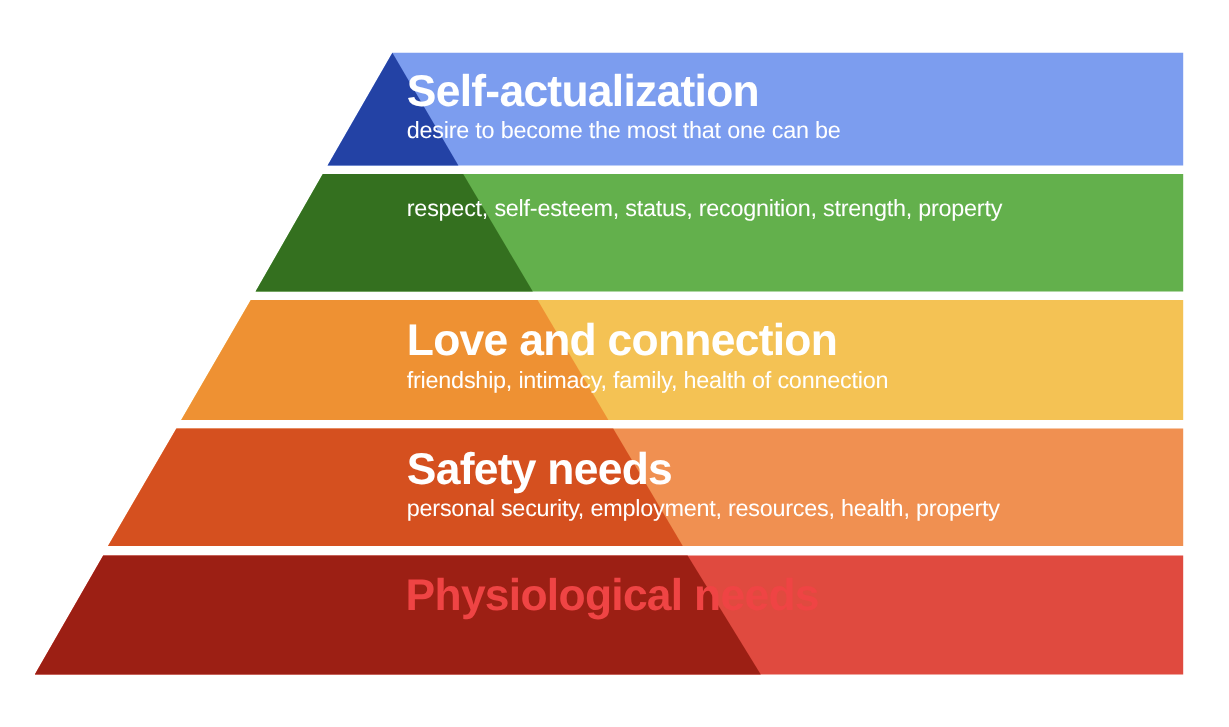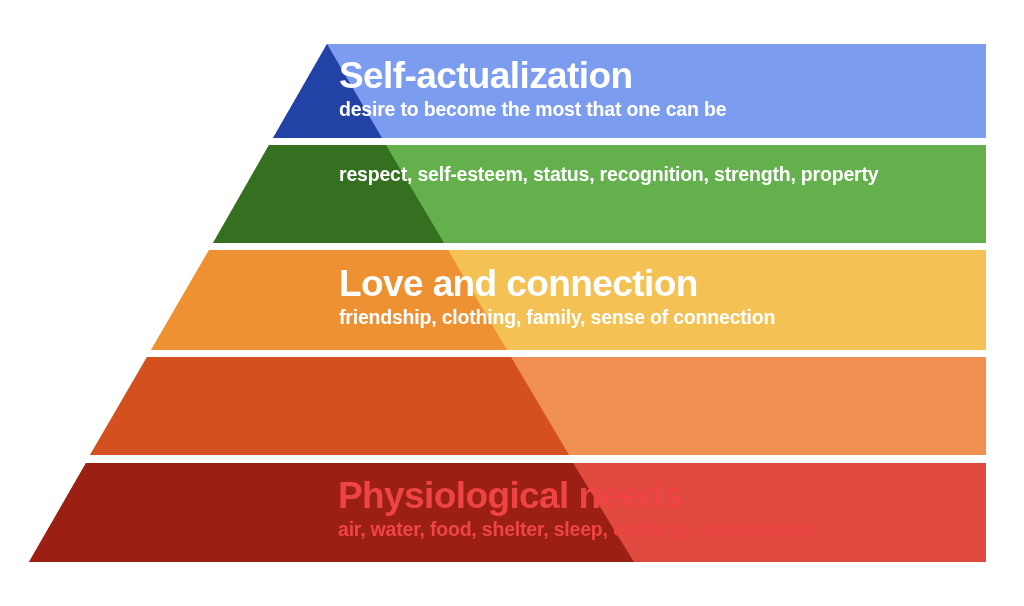--- a/index.html
+++ b/index.html
@@ -46,21 +46,21 @@
   .tier-title {
     display: block;
     font-weight: 700;
     font-size: 37px;
     letter-spacing: -0.6px;
     line-height: 1.04;
     white-space: nowrap;
   }
   .tier-desc {
     display: block;
-    font-weight: 700;
+    font-weight: 400;
     font-size: 19.5px;
     letter-spacing: -0.2px;
     line-height: 1.15;
     margin-top: 3px;
     white-space: nowrap;
   }
 </style>
 </head>
 <body>
 
@@ -101,24 +101,27 @@
       <span class="tier-title">Self-actualization</span>
       <span class="tier-desc">desire to become the most that one can be</span>
     </div>
 
     <div class="tier-text-block" style="left: 339px; top: 160px; color: rgb(255, 255, 255);">
       <span class="tier-desc">respect, self-esteem, status, recognition, strength, property</span>
     </div>
 
     <div class="tier-text-block" style="left: 339px; top: 265px; color: rgb(255, 255, 255);">
       <span class="tier-title">Love and connection</span>
-      <span class="tier-desc">friendship, clothing, family, sense of connection</span>
+      <span class="tier-desc">friendship, intimacy, family, health of connection</span>
     </div>
 
+    <div class="tier-text-block" style="left: 339px; top: 372px; color: rgb(255, 255, 255);">
+      <span class="tier-title">Safety needs</span>
+      <span class="tier-desc">personal security, employment, resources, health, property</span>
+    </div>
 
     <div class="tier-text-block" style="left: 338px; top: 477px; color: #ef4444;">
       <span class="tier-title">Physiological needs</span>
-      <span class="tier-desc">air, water, food, shelter, sleep, clothing, reproduction</span>
     </div>
 
   </div>
 
 </div>
 
 </body></html>

